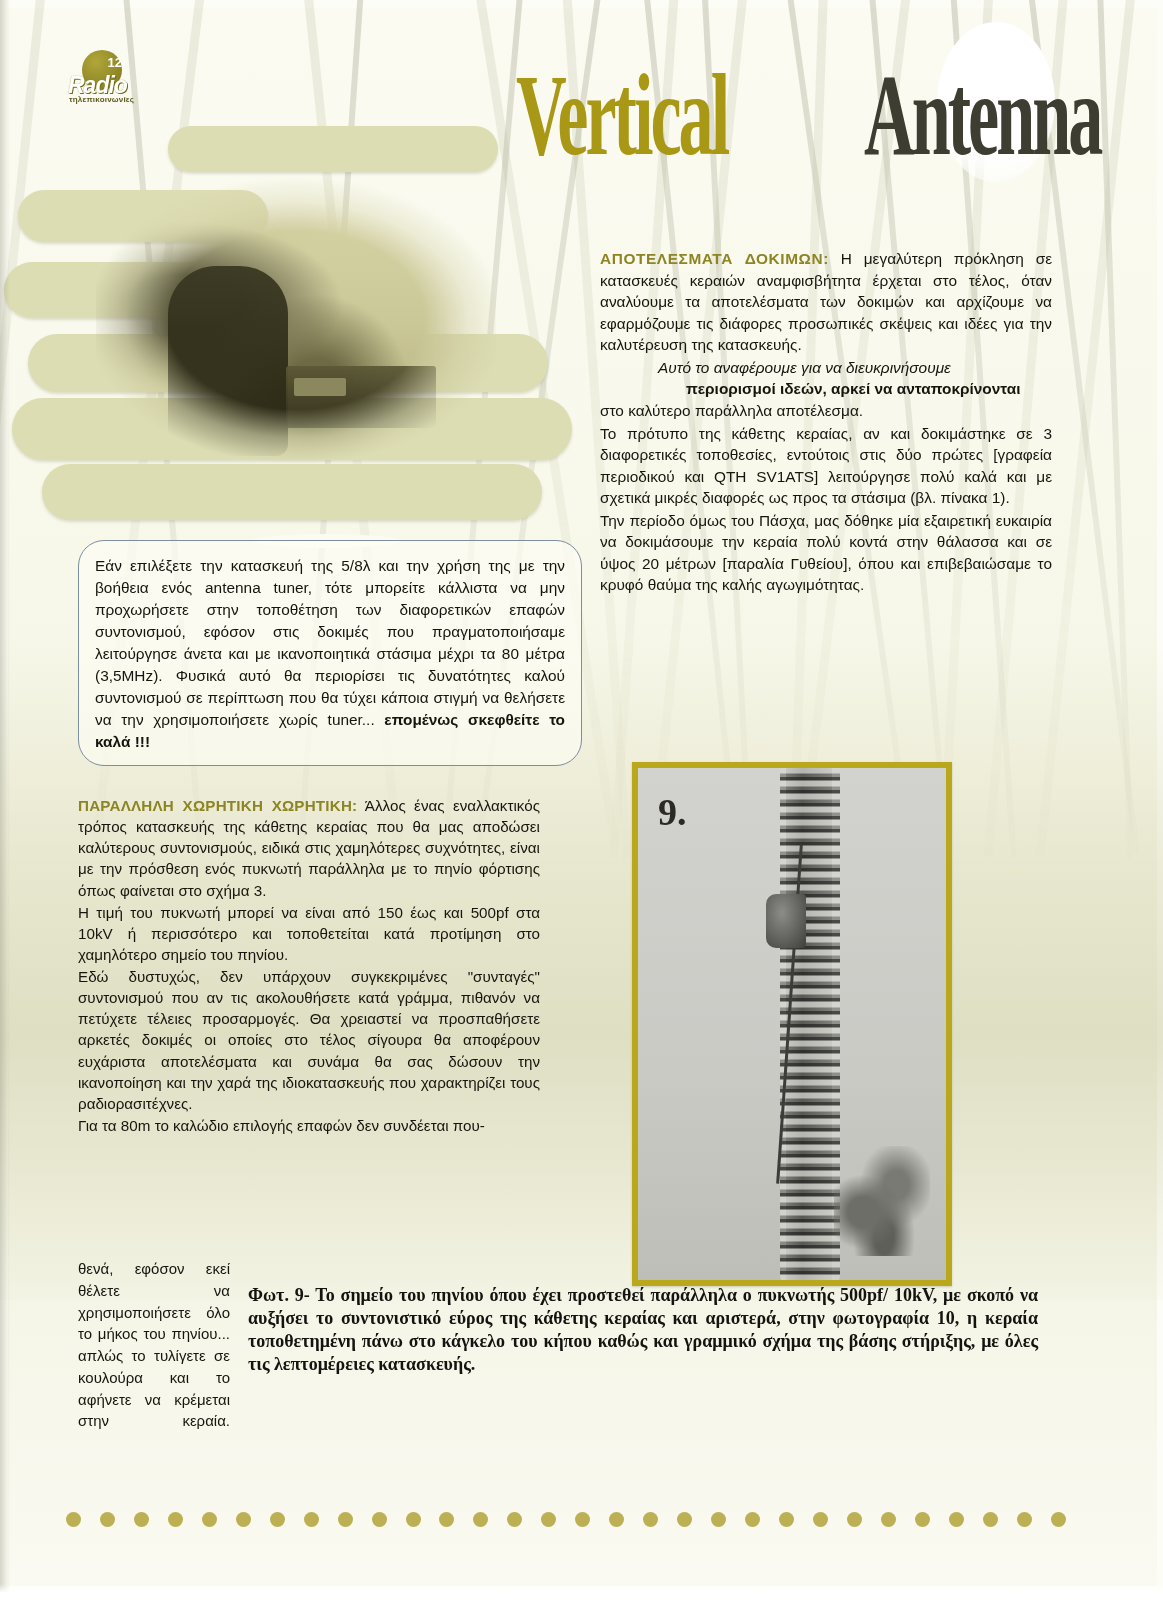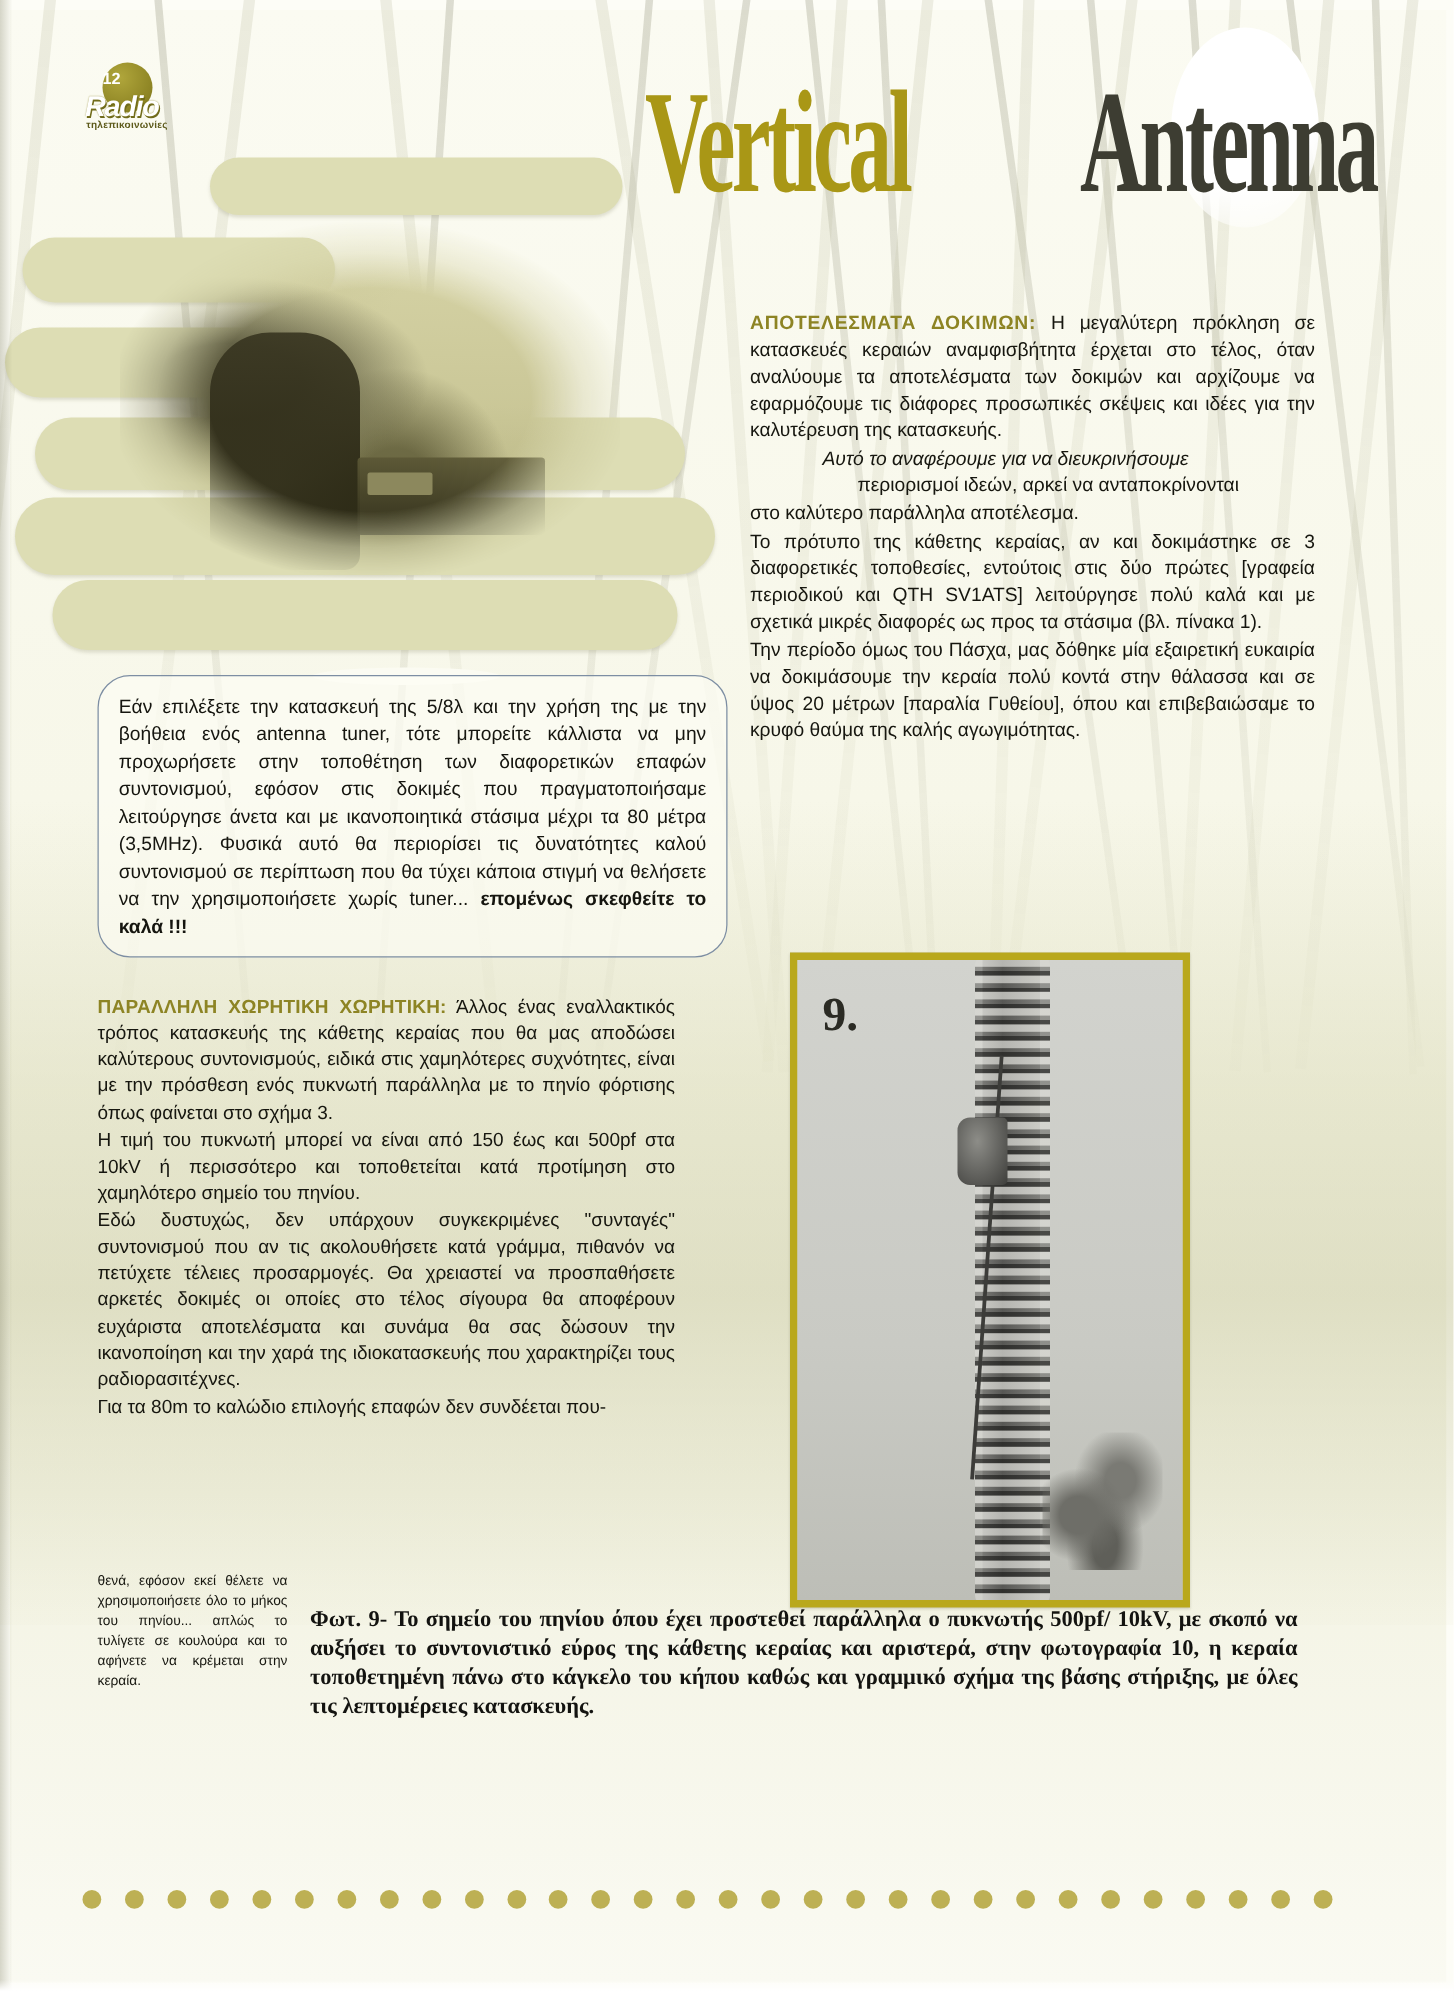--- a/index.html
+++ b/index.html
@@ -34,21 +34,21 @@
     background:linear-gradient(180deg,rgba(226,226,198,0) 0%,rgba(214,214,178,.45) 35%,rgba(205,205,168,.55) 60%,rgba(236,236,214,.15) 100%);
   }
 
   
   .logo{position:absolute;left:60px;top:48px;width:118px;height:64px;}
   .logo .disc{
     position:absolute;left:22px;top:2px;width:40px;height:40px;border-radius:50%;
     background:radial-gradient(circle at 35% 30%,#b0a63b,#8d8424 70%,#6f6a1c);
   }
   .logo .num{
-    position:absolute;left:22px;top:7px;width:40px;text-align:left;
+    position:absolute;left:22px;top:7px;width:40px;text-align:right;
     font-family:"Liberation Sans",sans-serif;font-weight:bold;font-size:13px;color:#fff;
   }
   .logo .word{
     position:absolute;left:8px;top:24px;
     font-family:"Liberation Sans",sans-serif;font-style:italic;font-weight:bold;
     font-size:23px;color:#fff;letter-spacing:-1px;
     text-shadow:0 0 1px #8d8424,1px 1px 0 #6f6a1c;
   }
   .logo .sub{
     position:absolute;left:9px;top:47px;
@@ -114,29 +114,29 @@
     position:absolute;
     font-family:"Liberation Sans",sans-serif;
     color:#16160f;text-align:justify;
   }
   .col p{margin:0 0 1px 0;}
 
   #left-col{left:78px;top:795px;width:462px;font-size:15.2px;line-height:1.39;}
   #left-col .sec-head{font-weight:bold;color:#8d8424;letter-spacing:.2px;}
 
   #left-narrow{
-    left:78px;top:1258px;width:152px;font-size:11px;line-height:1.45;
+    left:78px;top:1258px;width:152px;font-size:15px;line-height:1.45;
     text-align:justify;text-align-last:justify;
   }
 
   #right-col{left:600px;top:248px;width:452px;font-size:15.4px;line-height:1.40;}
   #right-col .sec-head{font-weight:bold;color:#8d8424;letter-spacing:.6px;}
   .ind1{display:block;text-indent:0;padding-left:58px;font-style:italic;}
   .ind2{display:block;padding-left:96px;}
-  .ind3{display:block;padding-left:86px;}
+  .ind3{display:block;padding-left:86px;font-weight:bold;}
 
   
   .photo-frame{
     position:absolute;left:632px;top:762px;width:308px;height:512px;
     border:6px solid #b9a81c;background:#cfd0cb;
     box-shadow:0 1px 2px rgba(90,90,60,.25);
   }
   .photo-inner{
     position:absolute;inset:0;overflow:hidden;
     background:

